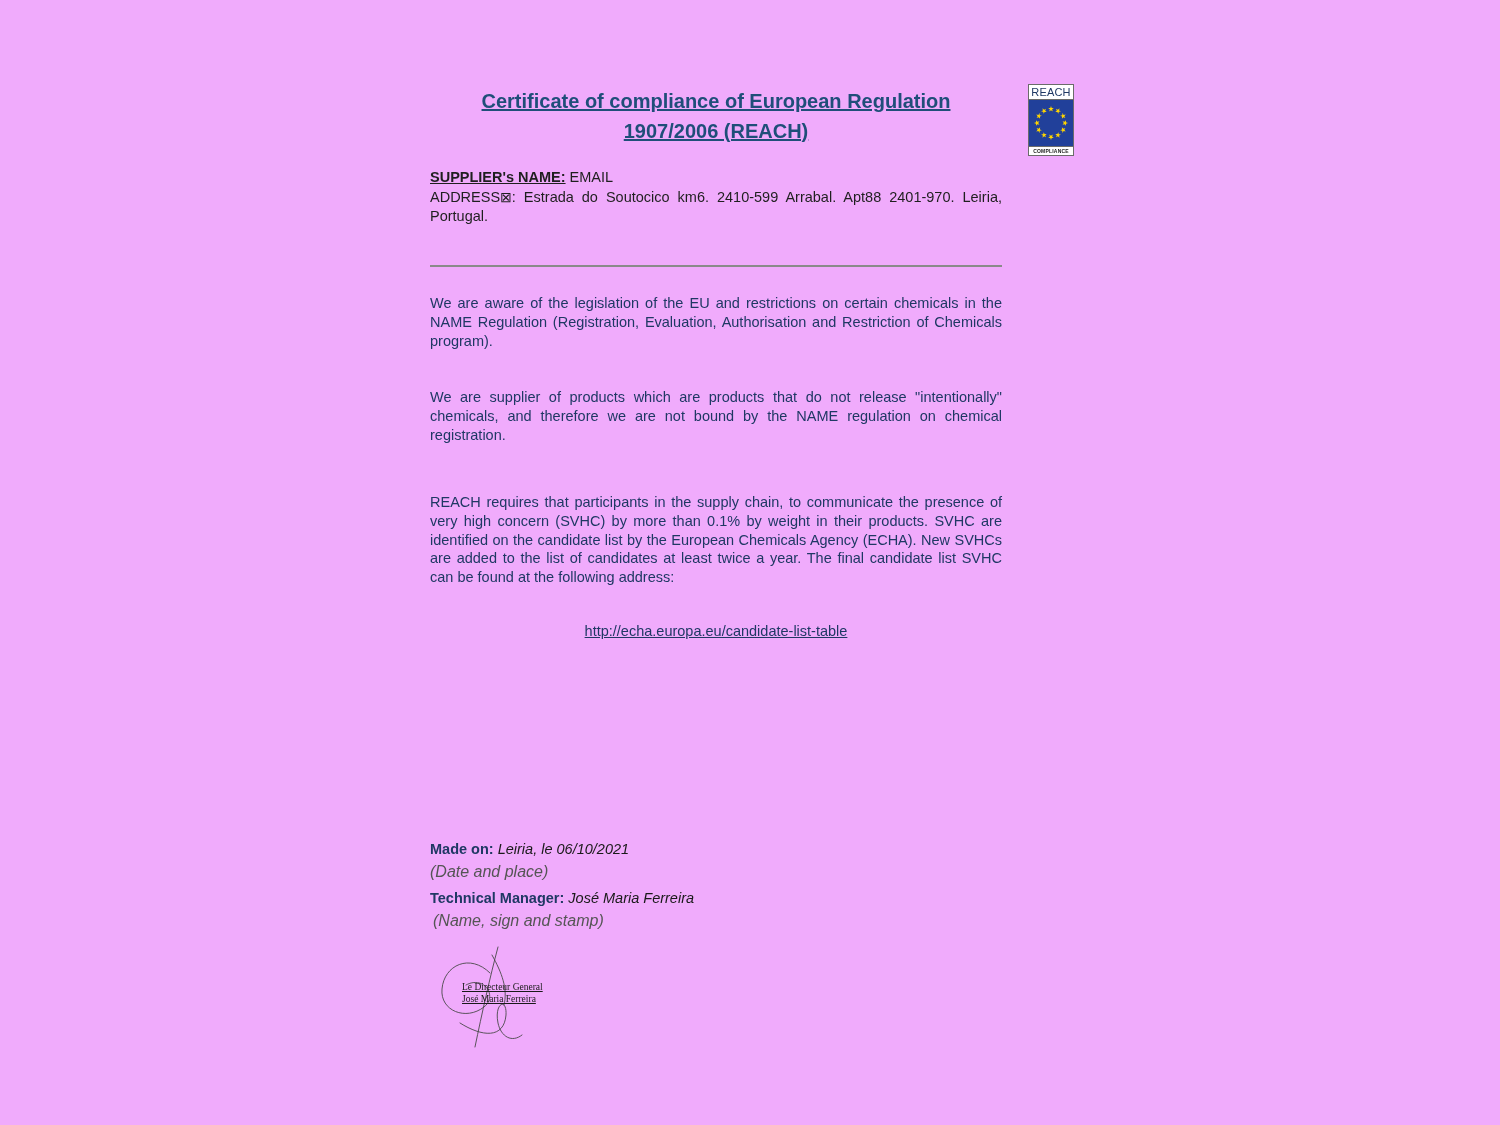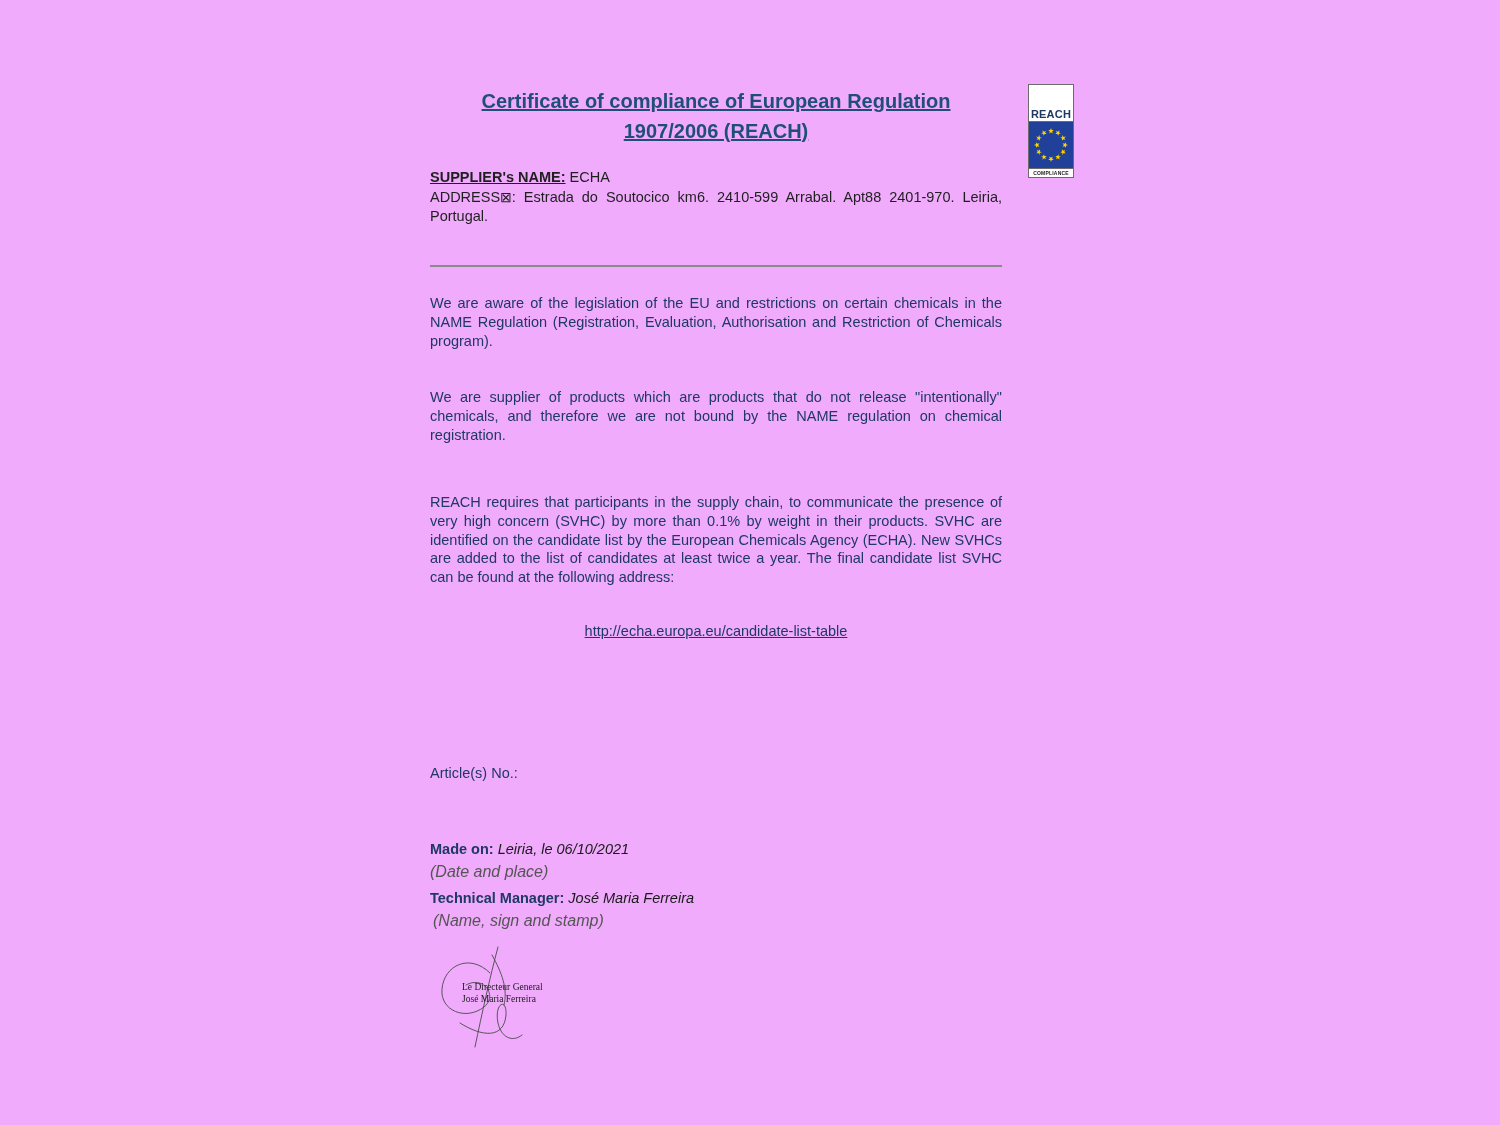--- a/index.html
+++ b/index.html
@@ -19,21 +19,21 @@
     overflow:hidden;
   }
   .col{position:absolute;left:430px;width:572px;}
 
   
   .title{top:86px;text-align:center;color:var(--title-color);font-weight:bold;font-size:20px;line-height:30px;}
   .title .tline{text-decoration:underline;}
 
   
   .logo{position:absolute;left:1028px;top:84px;width:46px;border:1px solid #6b6b6b;background:#fff;}
-  .logo-top{font-size:11px;font-weight:bold;color:#1F3864;text-align:center;padding:1px 0;border-bottom:1px solid #6b6b6b;letter-spacing:0.2px;margin-top:22px;}
+  .logo-top{font-size:11px;font-weight:normal;color:#1F3864;text-align:center;padding:1px 0;border-bottom:1px solid #6b6b6b;letter-spacing:0.2px;}
   .logo-mid{height:46px;background:var(--logo-blue);display:flex;align-items:center;justify-content:center;}
   .logo-bottom{font-size:5px;font-weight:bold;color:#222;text-align:center;border-top:1px solid #6b6b6b;padding:1px 0;letter-spacing:0.2px;}
 
   
   .supplier{top:168px;font-size:14.5px;line-height:19.5px;color:var(--ink-color);}
   .supplier .lbl{font-weight:bold;text-decoration:underline;}
   .supplier .addr{text-align:justify;}
   .glyph{font-size:14px;}
 
   .rule{top:265px;border-top:2px solid #8a8a8a;height:0;}
@@ -53,21 +53,21 @@
   .blabel{font-weight:bold;color:var(--body-color);}
   .ivalue{font-style:italic;color:#1a1a1a;}
   .sub{font-size:16px;font-style:italic;color:#555;}
   .madeon-sub{top:863px;}
   .manager{top:890px;font-size:14.5px;color:var(--body-color);}
   .manager-sub{top:912px;padding-left:3px;}
 
   
   .signature{position:absolute;left:432px;top:945px;width:130px;height:110px;}
   .signature svg{position:absolute;left:0;top:0;}
-  .sig-text{position:absolute;left:30px;top:36px;font-family:"Liberation Serif", serif;font-size:9.5px;color:#1a1a1a;line-height:12px;white-space:nowrap;}
+  .sig-text{position:absolute;left:30px;top:36px;font-family:"Liberation Serif", serif;font-size:9.5px;color:#1a1a1a;line-height:12px;white-space:nowrap;text-decoration:underline;}
 </style>
 </head>
 <body>
 
 <div class="canvas">
 
   <div class="col title">
     <div class="tline">Certificate of compliance of European Regulation</div>
     <div class="tline">1907/2006 (REACH)</div>
   </div>
@@ -91,38 +91,37 @@
         <use href="#st" transform="rotate(270) translate(0,-14)"></use>
         <use href="#st" transform="rotate(300) translate(0,-14)"></use>
         <use href="#st" transform="rotate(330) translate(0,-14)"></use>
       </svg>
     </div>
     <div class="logo-bottom">COMPLIANCE</div>
   </div>
 
   <div class="col supplier">
     <div>
-      <span class="lbl">SUPPLIER's NAME:</span><span> ECHA</span>
+      <span class="lbl">SUPPLIER's NAME:</span><span> EMAIL</span>
     </div>
     <div class="addr">
       <span>ADDRESS</span><span class="glyph">⊠</span><span>: Estrada do Soutocico km6. 2410-599 Arrabal. Apt88 2401-970. Leiria, Portugal.</span>
     </div>
   </div>
 
   <div class="col rule"></div>
 
   <div class="col para p1">We are aware of the legislation of the EU and restrictions on certain chemicals in the NAME Regulation (Registration, Evaluation, Authorisation and Restriction of Chemicals program).</div>
   <div class="col para p2">We are supplier of products which are products that do not release "intentionally" chemicals, and therefore we are not bound by the NAME regulation on chemical registration.</div>
   <div class="col para p3">REACH requires that participants in the supply chain, to communicate the presence of very high concern (SVHC) by more than 0.1% by weight in their products. SVHC are identified on the candidate list by the European Chemicals Agency (ECHA). New SVHCs are added to the list of candidates at least twice a year. The final candidate list SVHC can be found at the following address:</div>
 
   <div class="col linkline">
     <a href="#">http://echa.europa.eu/candidate-list-table</a>
   </div>
 
-  <div class="col para article">Article(s) No.:</div>
 
   <div class="col madeon">
     <span class="blabel">Made on:</span><span class="ivalue"> Leiria, le 06/10/2021</span>
   </div>
   <div class="col sub madeon-sub">(Date and place)</div>
 
   <div class="col manager">
     <span class="blabel">Technical Manager:</span><span class="ivalue"> José Maria Ferreira</span>
   </div>
   <div class="col sub manager-sub">(Name, sign and stamp)</div>

